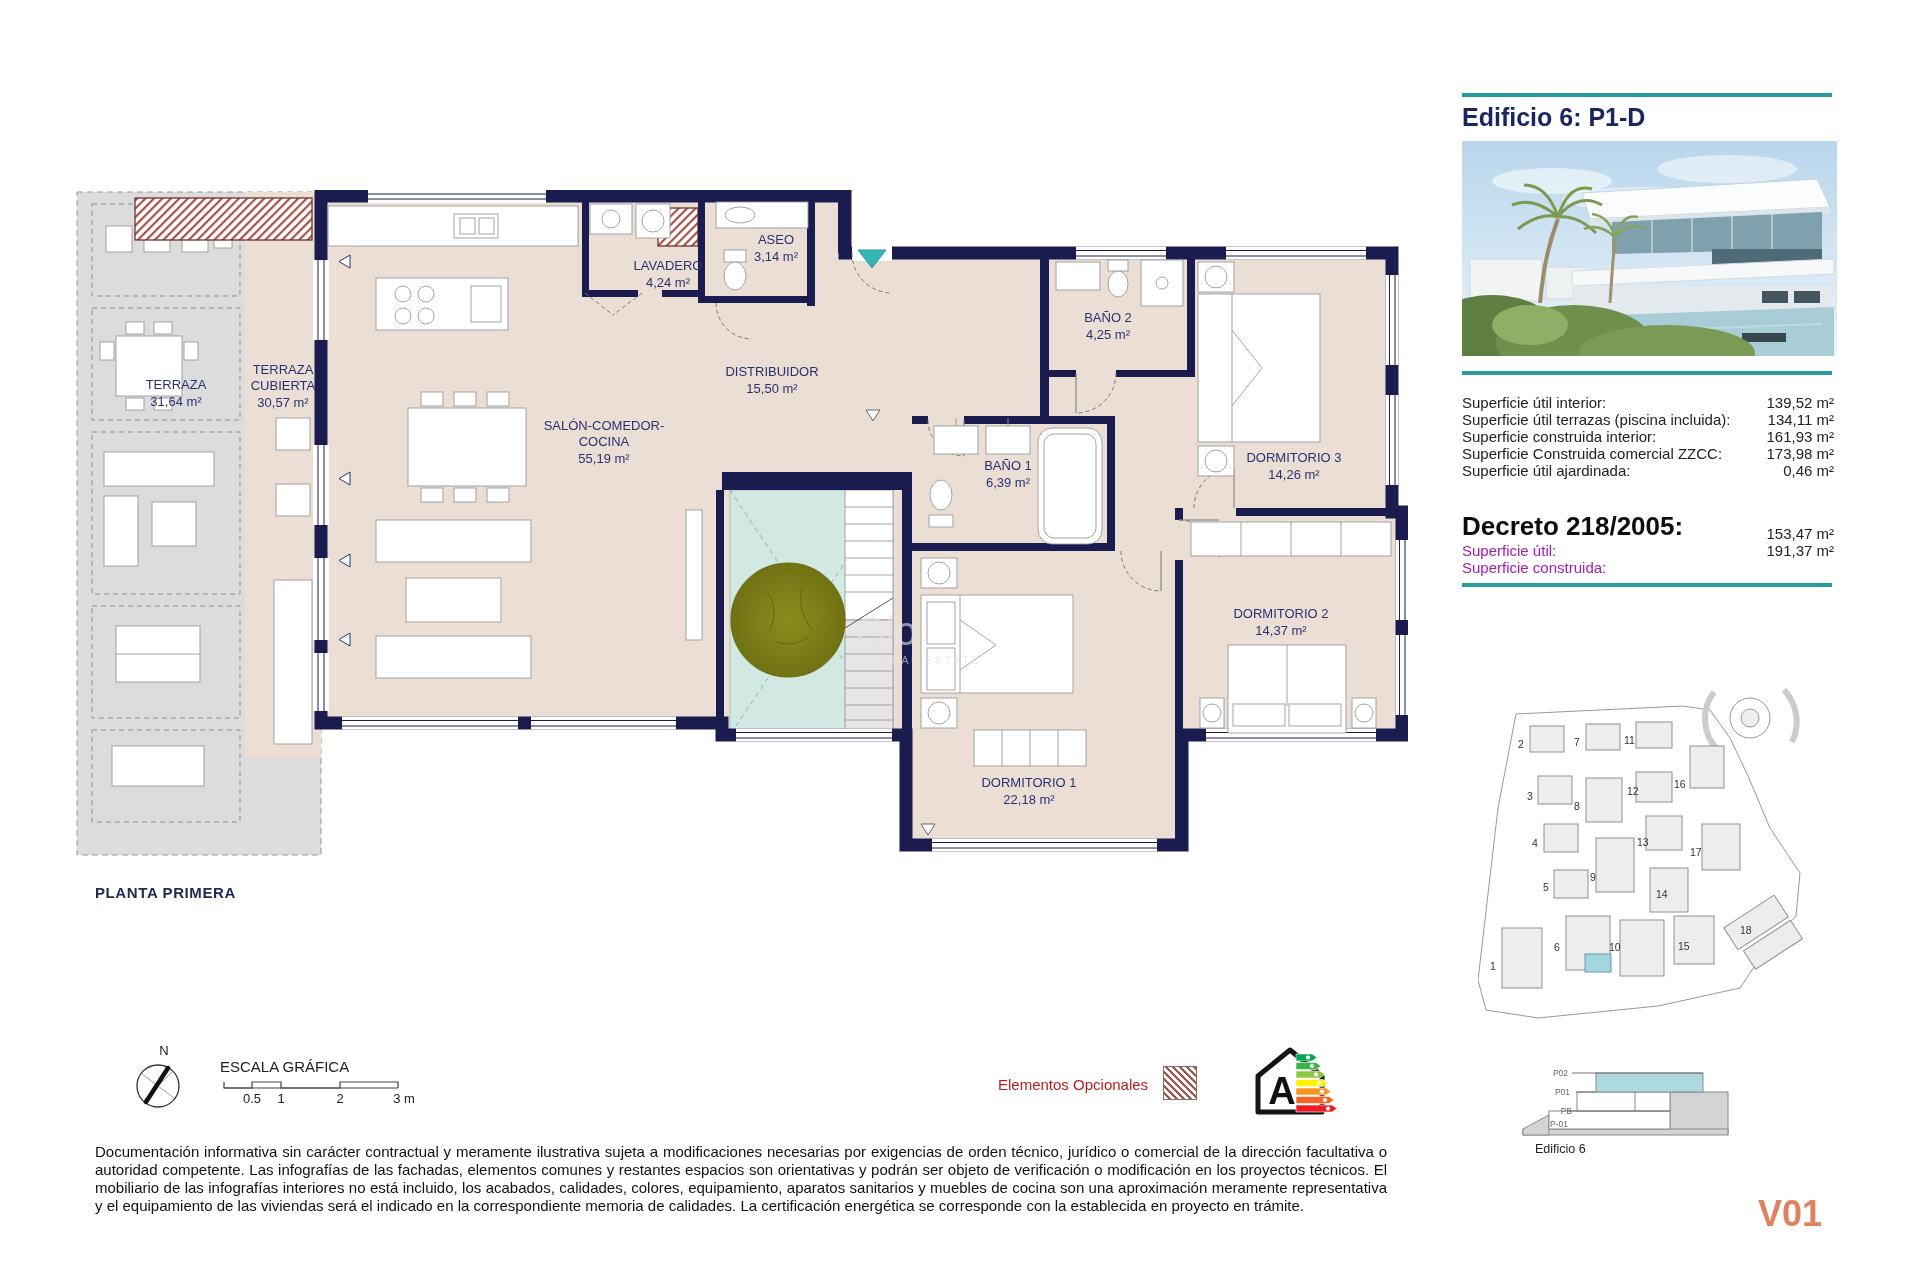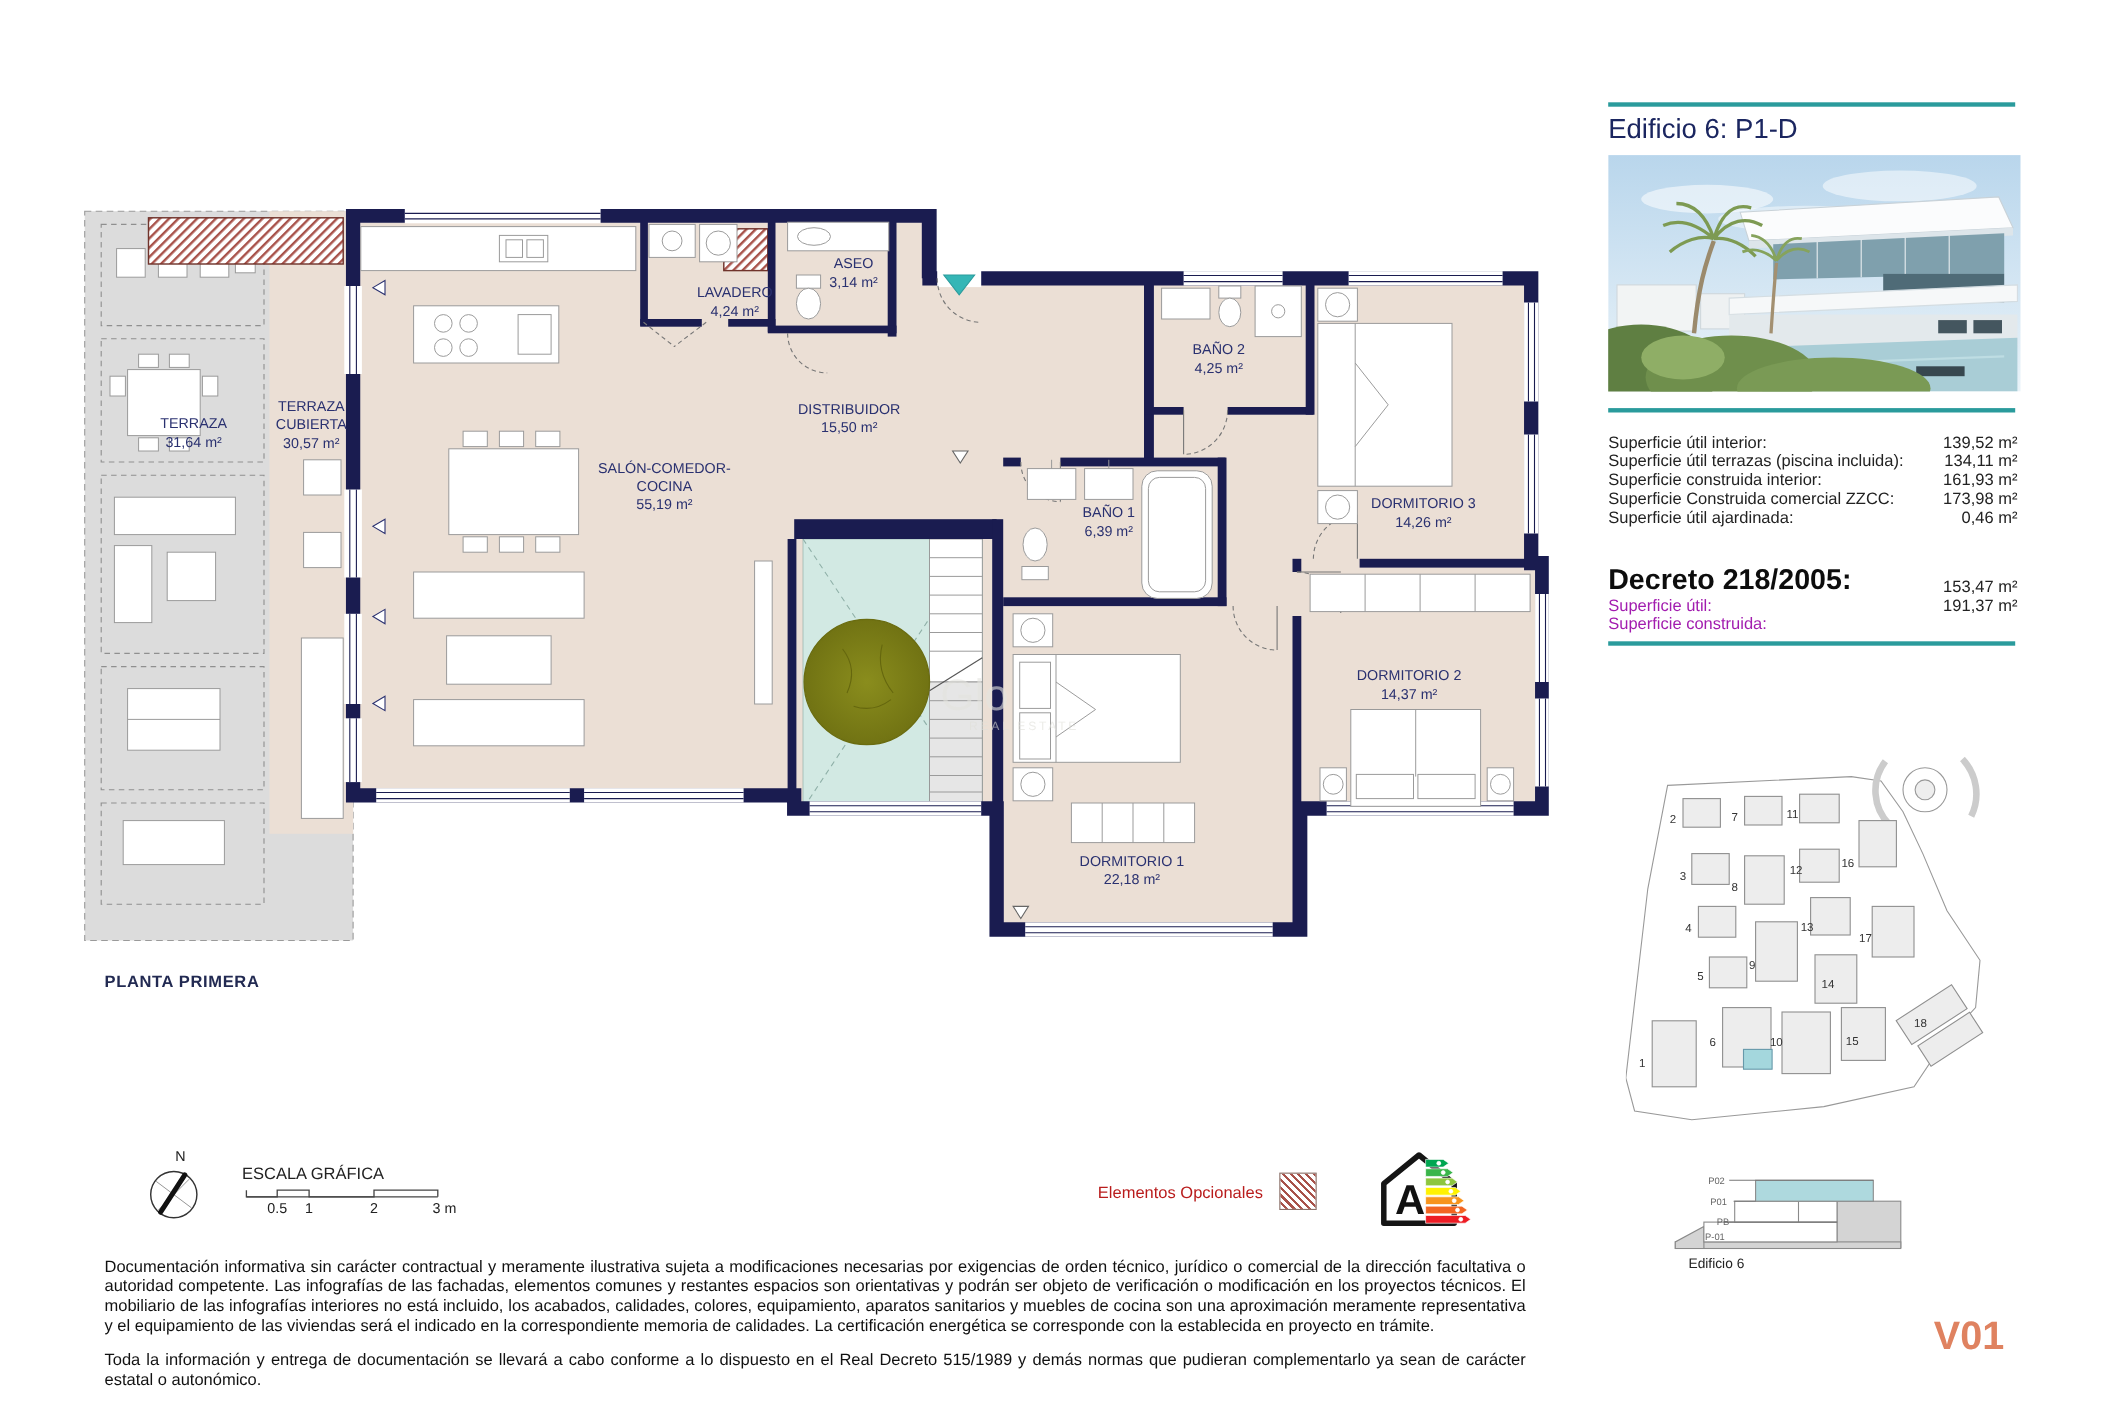--- a/index.html
+++ b/index.html
@@ -4,21 +4,21 @@
 <style>
   html,body{margin:0;padding:0;background:#fff;}
   #stage{position:relative;width:1920px;height:1280px;background:#fff;overflow:hidden;
          font-family:"Liberation Sans","DejaVu Sans",sans-serif;color:#1a1a1a;}
   
   #plan-svg{position:absolute;left:76px;top:190px;width:1332px;height:675px;}
   .plan-caption{position:absolute;left:95px;top:884px;font-size:15px;font-weight:bold;
                 color:#222a52;letter-spacing:.6px;}
   
   .rule{position:absolute;height:4px;background:#2a9b9c;width:370px;left:1462px;}
-  .side-title{position:absolute;left:1462px;top:103px;font-size:25px;font-weight:normal;color:#1b2660;}
+  .side-title{position:absolute;left:1462px;top:103px;font-size:25px;font-weight:bold;color:#1b2660;}
   #villa-svg{position:absolute;left:1462px;top:141px;width:375px;height:215px;}
   .sup-panel{position:absolute;left:1462px;top:384px;width:372px;}
   .sup-head{display:flex;justify-content:space-between;align-items:baseline;}
   .sup-heading{font-size:29px;font-weight:bold;color:#0d0d0d;}
   .viv-label{font-size:21px;color:#e8936b;}
   .viv-value{font-size:30px;font-weight:bold;color:#e2743d;letter-spacing:1px;}
   .srow{display:flex;justify-content:space-between;font-size:15px;color:#222;line-height:17px;}
   .srows{margin-top:10px;}
   .dec-grid{display:grid;grid-template-columns:1fr auto;margin-top:32px;}
   .dec-head{font-size:26px;font-weight:bold;color:#0d0d0d;}
@@ -589,16 +589,15 @@
       <circle cx="70" cy="34.5" r="1.8" fill="#fff"></circle>
         <circle cx="73" cy="43" r="1.8" fill="#fff"></circle>
       <circle cx="76" cy="51.5" r="1.8" fill="#fff"></circle>
         <circle cx="79" cy="60" r="1.8" fill="#fff"></circle>
       <circle cx="82" cy="68.5" r="1.8" fill="#fff"></circle>
     </g>
   </svg>
 
   <div class="disclaimer">
     <p>Documentación informativa sin carácter contractual y meramente ilustrativa sujeta a modificaciones necesarias por exigencias de orden técnico, jurídico o comercial de la dirección facultativa o autoridad competente. Las infografías de las fachadas, elementos comunes y restantes espacios son orientativas y podrán ser objeto de verificación o modificación en los proyectos técnicos. El mobiliario de las infografías interiores no está incluido, los acabados, calidades, colores, equipamiento, aparatos sanitarios y muebles de cocina son una aproximación meramente representativa y el equipamiento de las viviendas será el indicado en la correspondiente memoria de calidades. La certificación energética se corresponde con la establecida en proyecto en trámite.</p>
-    <p>Toda la información y entrega de documentación se llevará a cabo conforme a lo dispuesto en el Real Decreto 515/1989 y demás normas que pudieran complementarlo ya sean de carácter estatal o autonómico.</p>
   </div>
 
 </div>
 
 </body></html>

